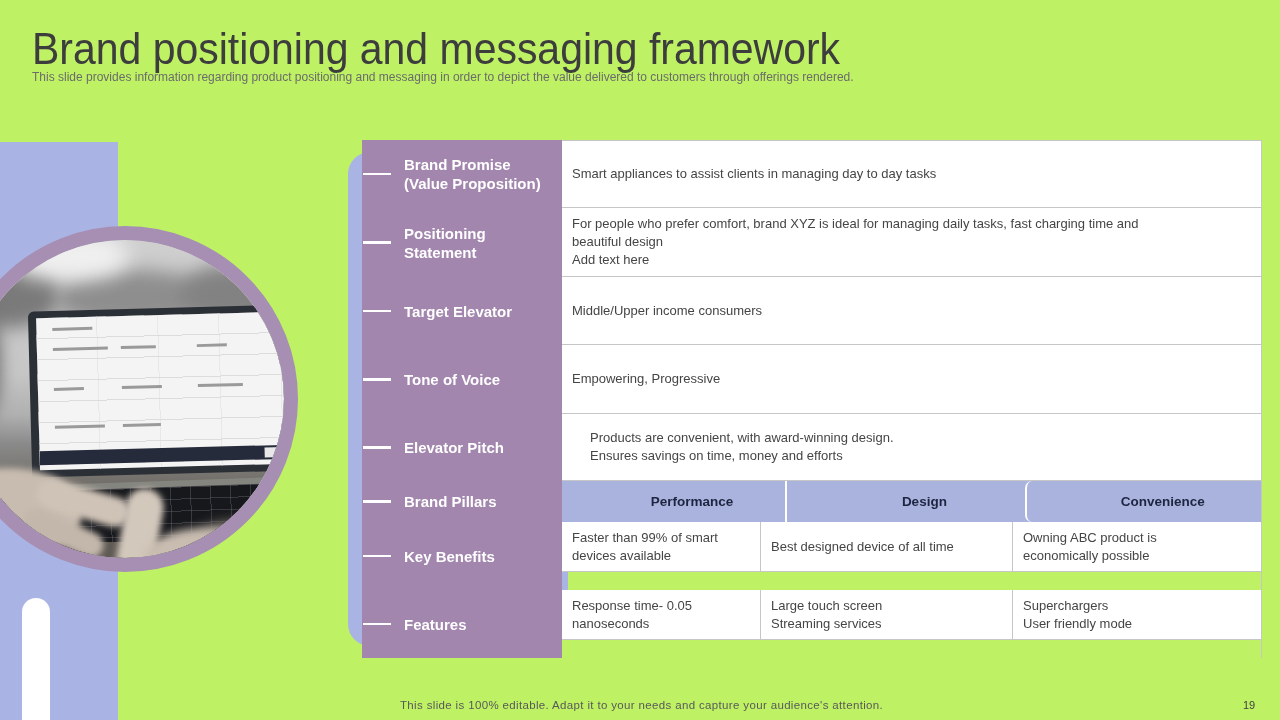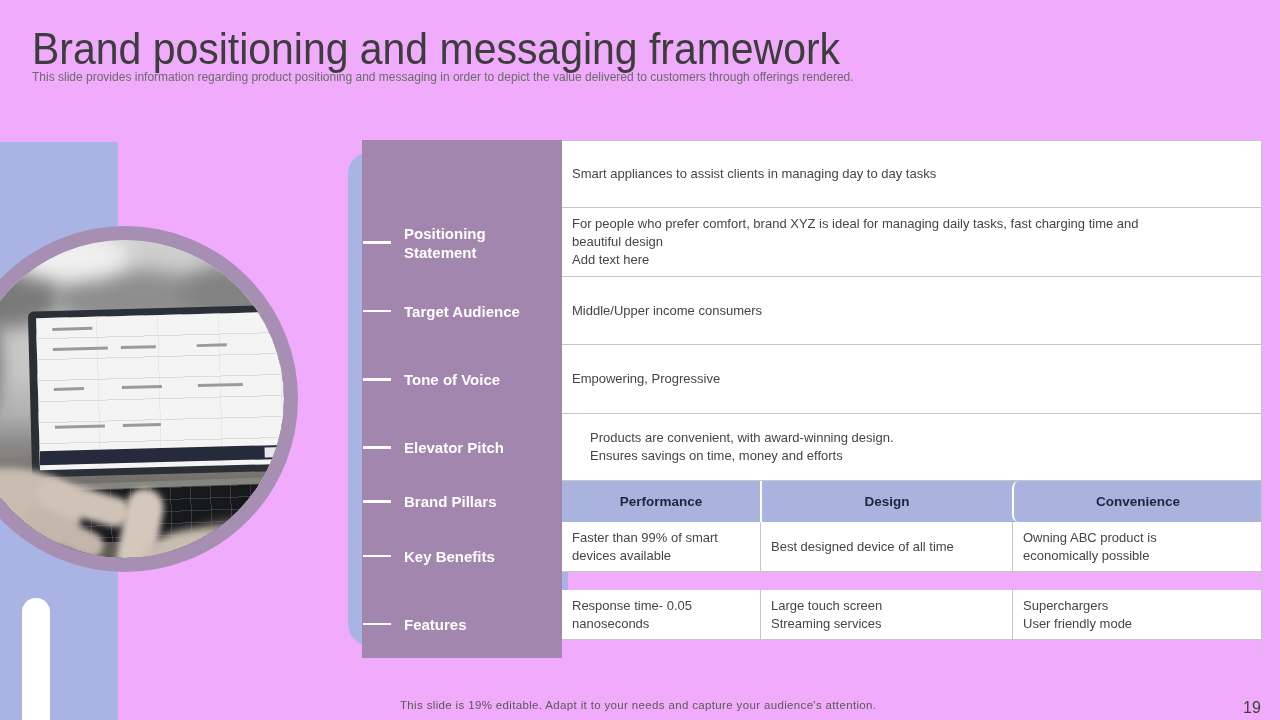--- a/index.html
+++ b/index.html
@@ -1,16 +1,16 @@
 <!DOCTYPE html>
 <html><head>
 <meta charset="utf-8">
 <style>
   html,body{margin:0;padding:0;}
-  .slide{position:relative;width:1280px;height:720px;background:#f0abfc;overflow:hidden;font-family:"Liberation Sans",sans-serif;}
+  .slide{position:relative;width:1280px;height:720px;background:#bef264;overflow:hidden;font-family:"Liberation Sans",sans-serif;}
   .title{position:absolute;left:32px;top:23px;font-size:45px;font-weight:400;color:#3d3d3d;transform:scaleX(.91);transform-origin:left top;white-space:nowrap;}
   .subtitle{position:absolute;left:32px;top:70px;font-size:12px;color:#6b6b6b;white-space:nowrap;}
 
   .accent-rect{position:absolute;left:0;top:142px;width:118px;height:578px;background:#a9b3e4;}
   .white-bar{position:absolute;left:22px;top:598px;width:28px;height:122px;background:#fff;border-radius:14px 14px 0 0;}
 
   .backing{position:absolute;left:348px;top:152px;width:220px;height:494px;background:#a9b3e4;border-radius:22px;}
   .panel{position:absolute;left:362px;top:140px;width:200px;height:518px;background:#a286ae;}
   .label-item{position:absolute;left:0;width:200px;display:flex;align-items:center;}
   .label-dash{width:28px;height:2.5px;background:#fff;margin-left:1px;flex:none;}
@@ -21,30 +21,30 @@
 
   .trow{position:absolute;left:562px;width:700px;border-bottom:1px solid #c6c6c6;box-sizing:border-box;display:flex;align-items:center;padding:6px 14px 6px 10px;font-size:13px;color:#454545;line-height:18px;white-space:pre-line;background:#fff;}
   .tr1{top:140px;height:68px;border-top:1px solid #c6c6c6;}
   .tr2{top:208px;height:69px;}
   .tr3{top:277px;height:68px;}
   .tr4{top:345px;height:69px;}
   .tr5{top:414px;height:67px;padding-left:28px;}
   .right-border{position:absolute;left:1261px;top:140px;width:1px;height:518px;background:#c6c6c6;}
 
   .header-row{position:absolute;left:562px;top:481px;width:700px;height:41px;display:flex;background:#aab3de;box-sizing:border-box;}
-  .hcell{display:flex;align-items:center;justify-content:center;font-weight:700;font-size:13.5px;color:#1e2540;}
+  .hcell{display:flex;align-items:center;justify-content:center;font-weight:700;font-size:13.5px;color:#1e2540;padding-left:37px;}
   .hc1{width:198px;} .hc2{width:252px;border-left:2px solid #fff;box-sizing:border-box;} .hc3{width:250px;border-left:2px solid #fff;box-sizing:border-box;border-radius:7px;}
 
   .matrix-row{position:absolute;left:562px;width:700px;height:50px;display:flex;background:#fff;border-bottom:1px solid #c6c6c6;box-sizing:border-box;}
   .mr1{top:522px;} .mr2{top:590px;}
   .mcell{display:flex;align-items:center;padding:6px 10px;font-size:13px;color:#454545;line-height:18px;white-space:pre-line;box-sizing:border-box;}
   .mc1{width:198px;} .mc2{width:252px;border-left:1px solid #c6c6c6;} .mc3{width:250px;border-left:1px solid #c6c6c6;}
 
   .footer{position:absolute;left:400px;top:699px;font-size:11.5px;letter-spacing:.35px;color:#595959;white-space:nowrap;}
-  .pagenum{position:absolute;left:1243px;top:699px;font-size:16px;color:#404040;}
+  .pagenum{position:absolute;left:1243px;top:699px;font-size:11px;color:#404040;}
 
   
   .photo-wrap{position:absolute;left:-48px;top:226px;width:346px;height:346px;border-radius:50%;box-sizing:border-box;border:14px solid #a78fb4;overflow:hidden;background:#c8c8c8;}
   .photo{position:absolute;left:0;top:0;width:318px;height:318px;border-radius:50%;overflow:hidden;}
   .ph-bg{position:absolute;inset:0;background:linear-gradient(180deg,#cfcfcf 0%,#c6c6c6 42%,#b0b0b0 55%,#8a8a8a 64%,#6f6a64 78%,#605d57 100%);}
   .blob{position:absolute;border-radius:45%;}
   .b1{left:-20px;top:18px;width:115px;height:70px;background:#7a7a7a;filter:blur(9px);}
   .b2{left:90px;top:30px;width:150px;height:55px;background:#8e8e8e;filter:blur(9px);}
   .b3{left:42px;top:-8px;width:120px;height:48px;background:#efefef;filter:blur(10px);}
   .b4{left:215px;top:25px;width:105px;height:60px;background:#828282;filter:blur(9px);}
@@ -116,28 +116,33 @@
       <div class="hand hl-main"></div>
       <div class="hand hl-finger"></div>
       <div class="hand hl-finger2"></div>
       <div class="hand hr-finger"></div>
       <div class="hand hr-knuckle"></div>
     </div>
   </div>
 
   <div class="backing"></div>
   <div class="panel">
+    <div class="label-item li1">
+      <span class="label-dash"></span>
+      <span class="label-text">Brand Promise
+(Value Proposition)</span>
+    </div>
     <div class="label-item li2">
       <span class="label-dash"></span>
       <span class="label-text">Positioning
 Statement</span>
     </div>
     <div class="label-item li3">
       <span class="label-dash"></span>
-      <span class="label-text">Target Audience</span>
+      <span class="label-text">Target Elevator</span>
     </div>
     <div class="label-item li4">
       <span class="label-dash"></span>
       <span class="label-text">Tone of Voice</span>
     </div>
     <div class="label-item li5">
       <span class="label-dash"></span>
       <span class="label-text">Elevator Pitch</span>
     </div>
     <div class="label-item li6">
@@ -178,15 +183,15 @@
   <div class="matrix-row mr2">
     <div class="mcell mc1">Response time- 0.05 nanoseconds</div>
     <div class="mcell mc2">Large touch screen
 Streaming services</div>
     <div class="mcell mc3">Superchargers
 User friendly mode</div>
   </div>
 
   <div class="right-border"></div>
 
-  <div class="footer">This slide is 19% editable. Adapt it to your needs and capture your audience's attention.</div>
+  <div class="footer">This slide is 100% editable. Adapt it to your needs and capture your audience's attention.</div>
   <div class="pagenum">19</div>
 </div>
 
 </body></html>

